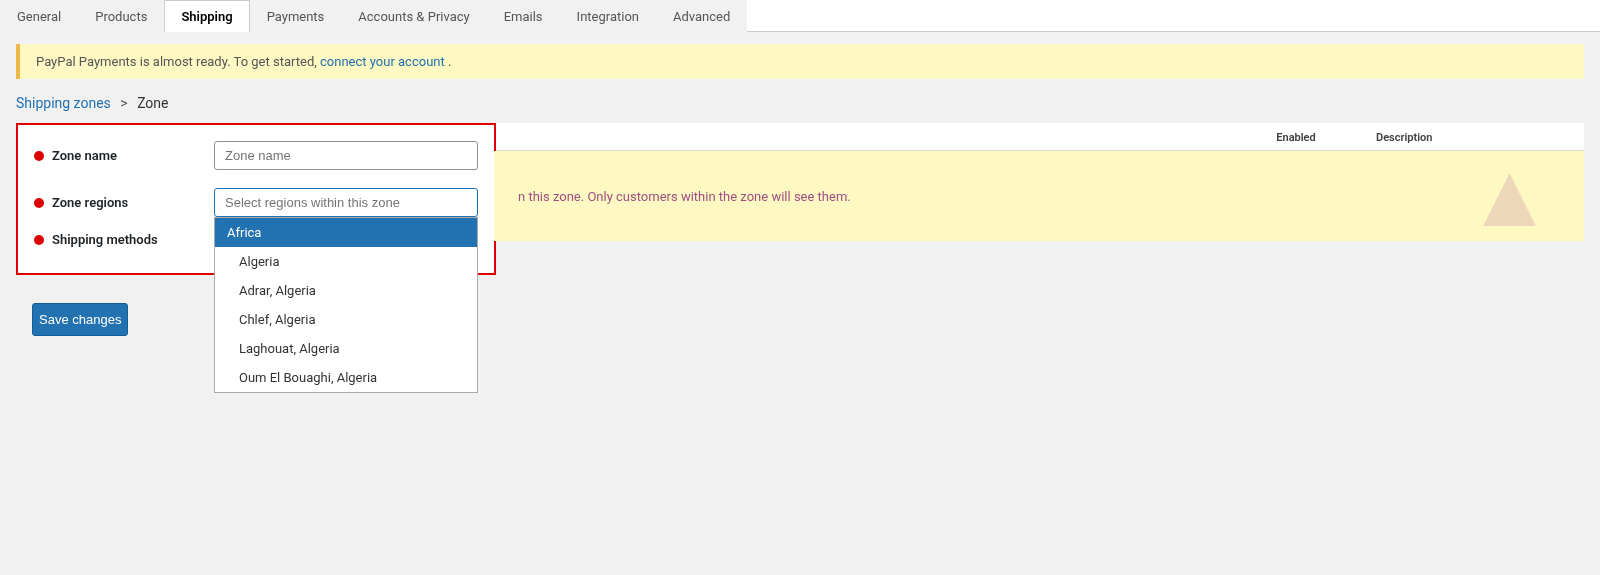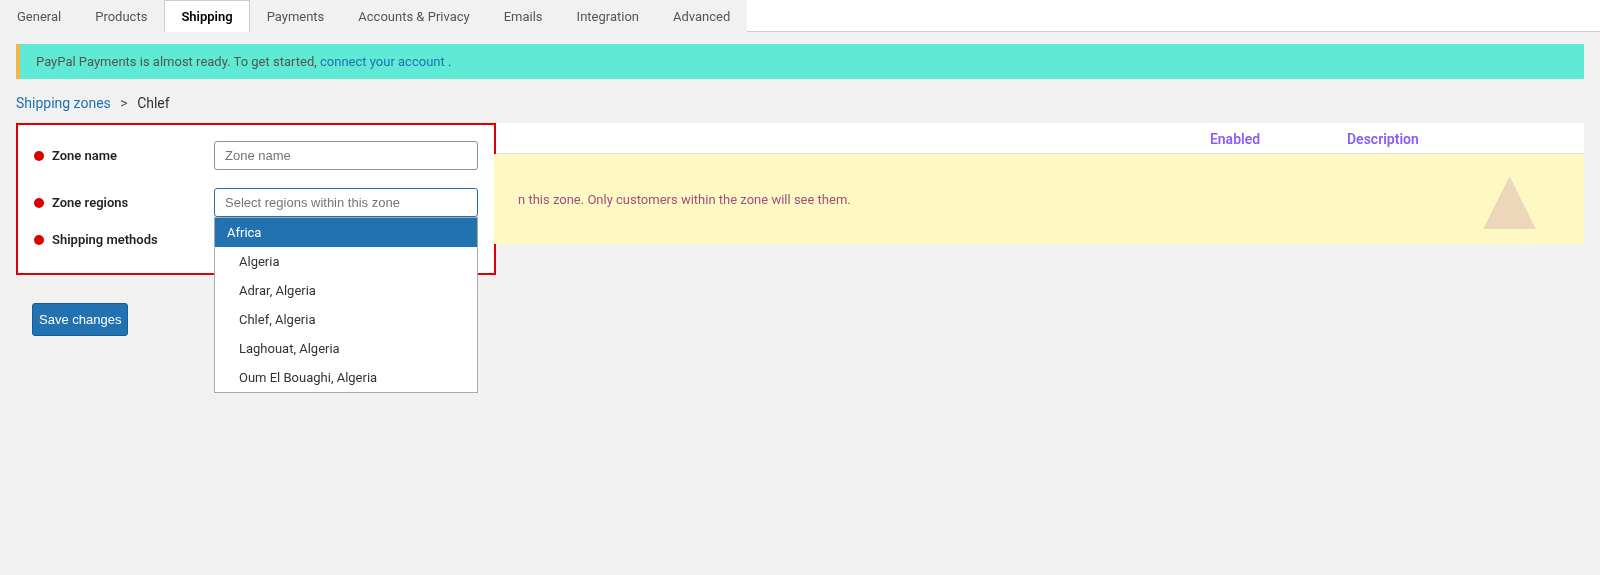--- a/index.html
+++ b/index.html
@@ -25,21 +25,21 @@
     }
     .tab-item.active {
       background: #fff;
       border-color: #ccc;
       color: #000;
       font-weight: 600;
     }
 
     
     .notification-bar {
-      background: #5eead4;
+      background: #fef9c3;
       border-left: 4px solid #f0b849;
       padding: 10px 16px;
       margin: 12px 16px;
       font-size: 13px;
       color: #555;
     }
     .notification-bar a {
       color: #2271b1;
       text-decoration: none;
     }
@@ -175,21 +175,21 @@
   <div class="notification-bar">
     <span>PayPal Payments is almost ready. To get started, </span>
     <a href="#">connect your account</a>
     <span>.</span>
   </div>
 
 
   <div class="breadcrumb">
     <a href="#">Shipping zones</a>
     <span class="breadcrumb-sep">&gt;</span>
-    <span>Chlef</span>
+    <span>Zone</span>
   </div>
 
   <div style="display:flex; align-items:flex-start; padding: 0 16px;">
 
     <div style="border: 2px solid #dd0000; background:#fff; width: 480px; padding: 16px 16px 12px 16px; position:relative;">
 
       <div style="display:flex; align-items:center; margin-bottom: 18px;">
         <div style="width:180px; font-size:13px; font-weight:600; color:#1d2327; display:flex; align-items:center;">
           <span style="width:10px; height:10px; background:#dd0000; border-radius:50%; display:inline-block; margin-right:8px; flex-shrink:0;"></span>
           <span>Zone name</span>
@@ -226,24 +226,24 @@
         <div style="flex:1;">
           
           <button class="add-method-btn">Add shipping method</button>
         </div>
       </div>
 
     </div>
 
     <div style="flex:1; margin-left: 0; padding-left: 0;">
 
-      <div style="display:flex; font-size:14px; font-weight:600; color:#8b5cf6; border-bottom:1px solid #ddd; padding: 8px 0 6px 0; background:#fff; margin-left:-2px; padding-left:16px;">
+      <div style="display:flex; font-size:11px; font-weight:600; color:#404040; border-bottom:1px solid #ddd; padding: 8px 0 6px 0; background:#fff; margin-left:-2px; padding-left:16px;">
         <div style="flex:1;"></div>
         <div style="width:160px; text-align:center;">Enabled</div>
-        <div style="width:237px;margin-left:32px;">Description</div>
+        <div style="width:208px;">Description</div>
       </div>
 
       <div class="shipping-methods-outer" style="margin-left:-2px; position:relative; overflow:hidden;">
         <span>n this zone. Only customers within the zone will see them.</span>
 
         <span style="position:absolute; right:30px; font-size:90px; opacity:0.25; color:#c070a0; line-height:1;">▲</span>
       </div>
     </div>
 
   </div>

